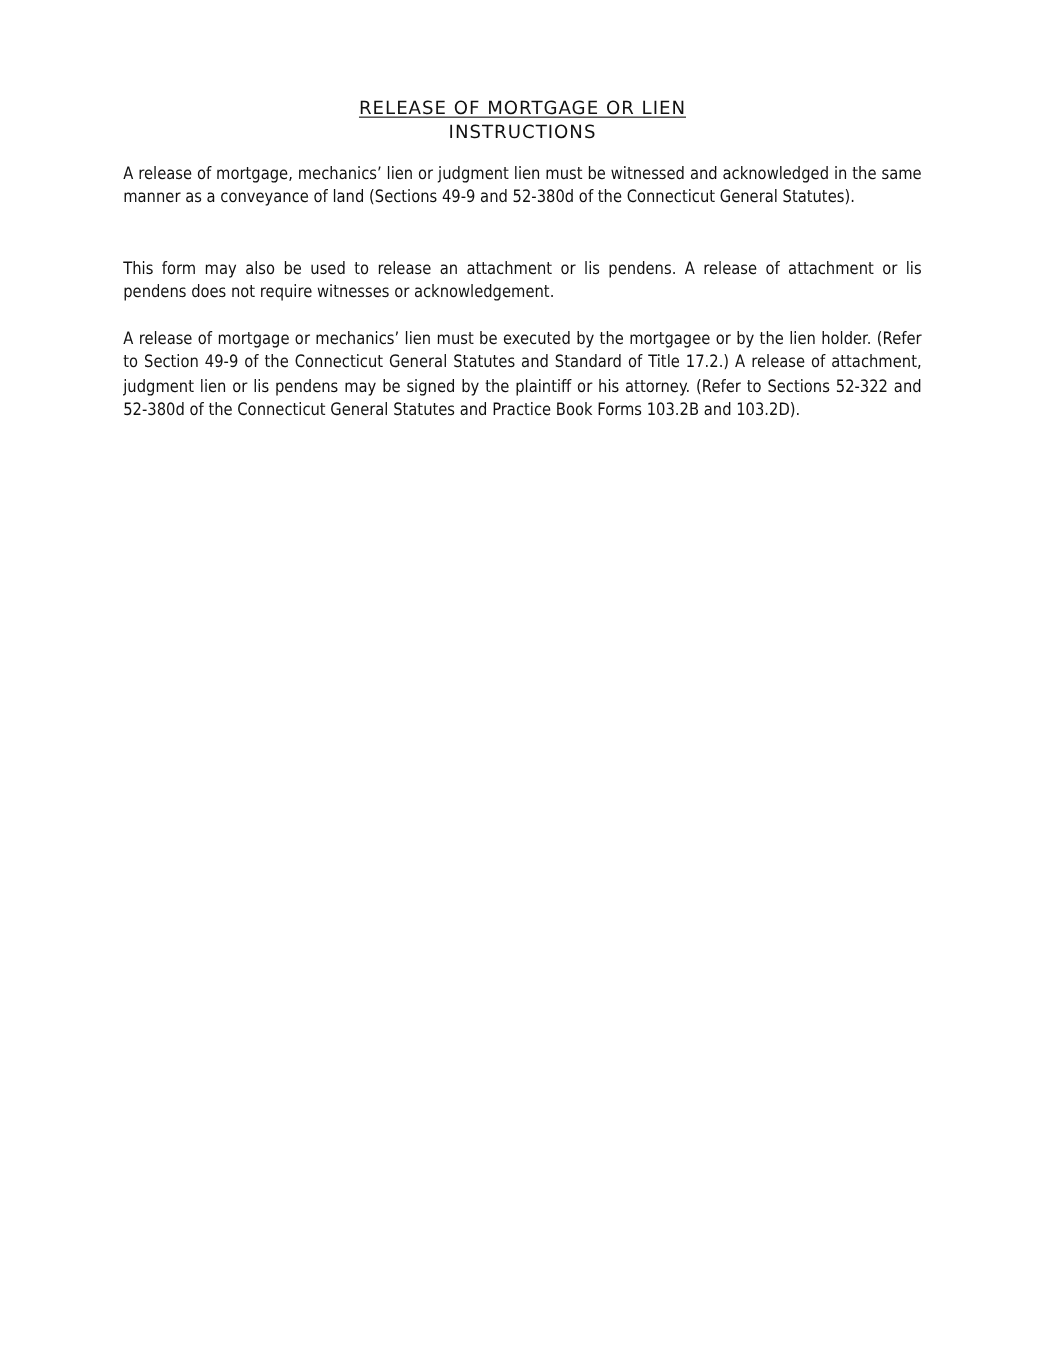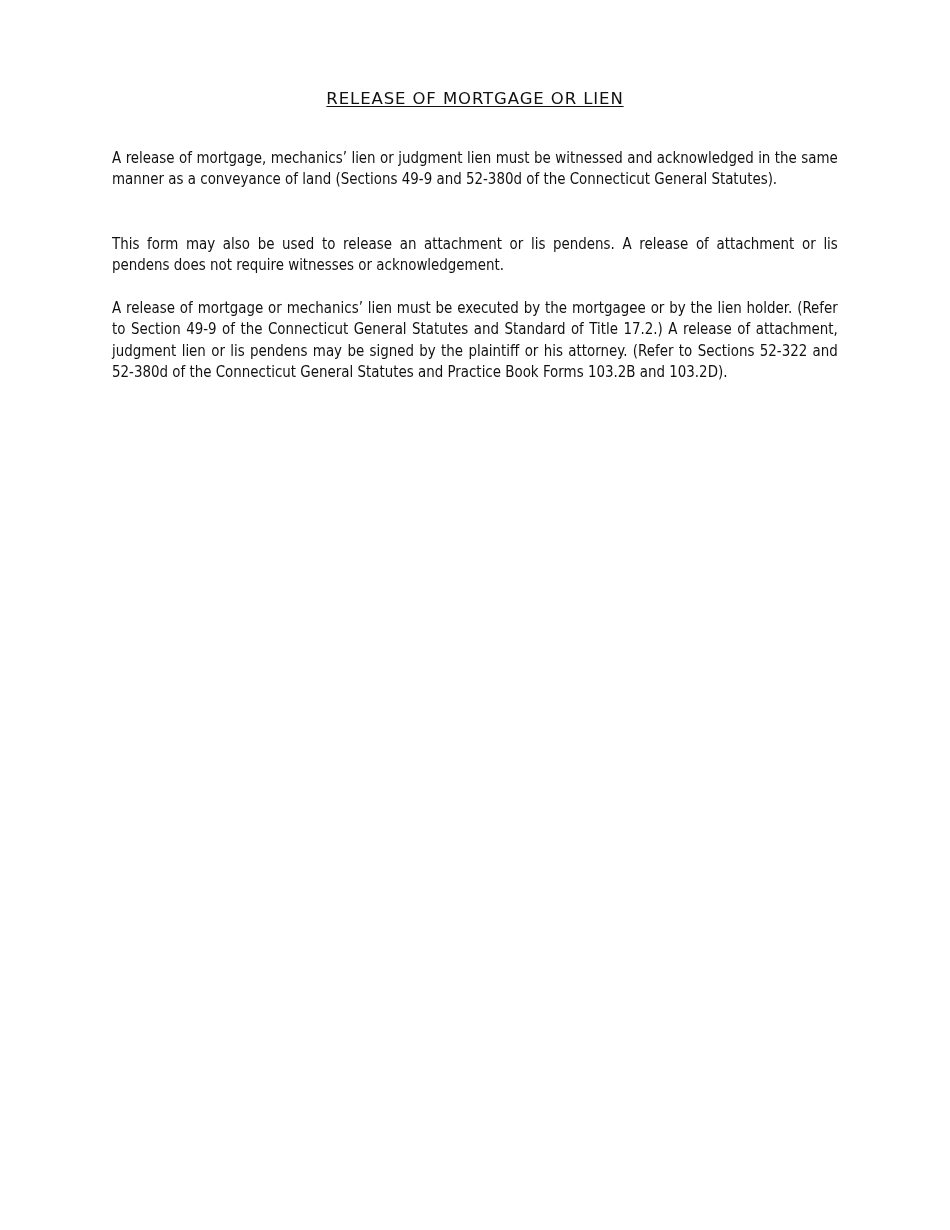--- a/index.html
+++ b/index.html
@@ -61,18 +61,19 @@
     .p1 { top: 148px; }
     .p2 { top: 234px; }
     .p3 { top: 298px; }
   </style>
 </head>
 <body>
 
 <div class="page">
   <div class="title-block">
     <span class="title-main">RELEASE OF MORTGAGE OR LIEN</span>
+    <span class="title-sub">INSTRUCTIONS</span>
   </div>
 
   <p class="body-text p1" style="margin:0;">A release of mortgage, mechanics’ lien or judgment lien must be witnessed and acknowledged in the same manner as a conveyance of land (Sections 49-9 and 52-380d of the Connecticut General Statutes).</p>
   <p class="body-text p2" style="margin:0;">This form may also be used to release an attachment or lis pendens.  A release of attachment or lis pendens does not require witnesses or acknowledgement.</p>
   <p class="body-text p3" style="margin:0;">A release of mortgage or mechanics’ lien must be executed by the mortgagee or by the lien holder.  (Refer to Section 49-9 of the Connecticut General Statutes and Standard of Title 17.2.)  A release of attachment, judgment lien or lis pendens may be signed by the plaintiff or his attorney.  (Refer to Sections 52-322 and 52-380d of the Connecticut General Statutes and Practice Book Forms 103.2B and 103.2D).</p>
 </div>
 
 </body></html>

